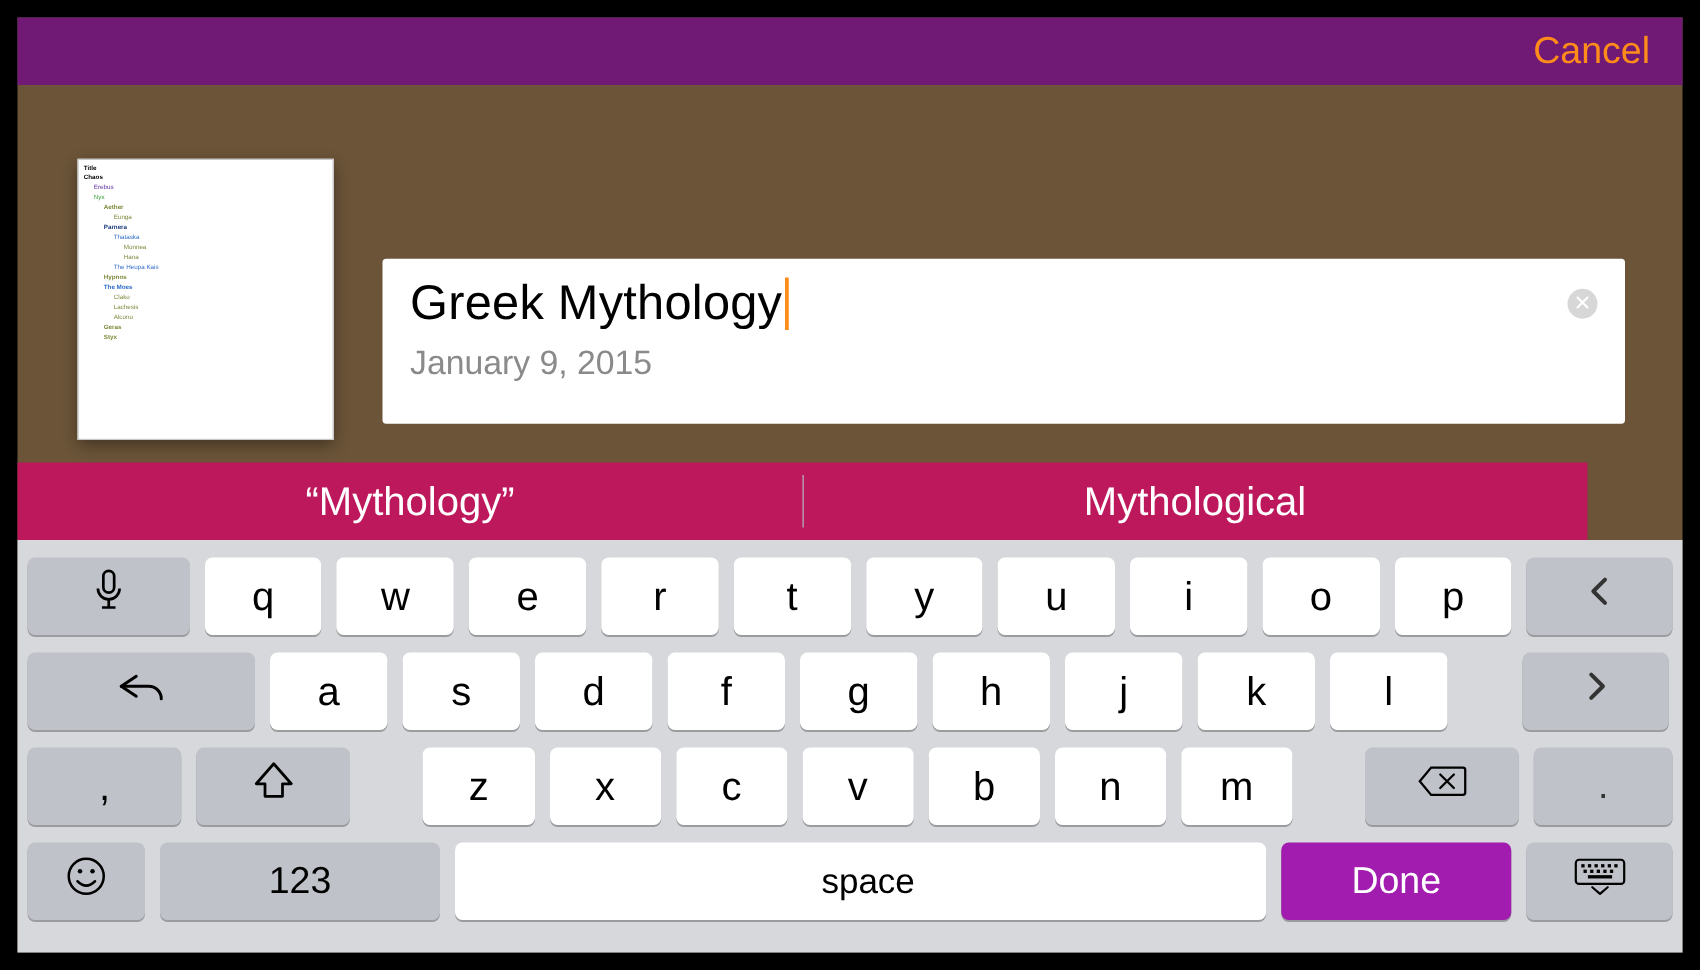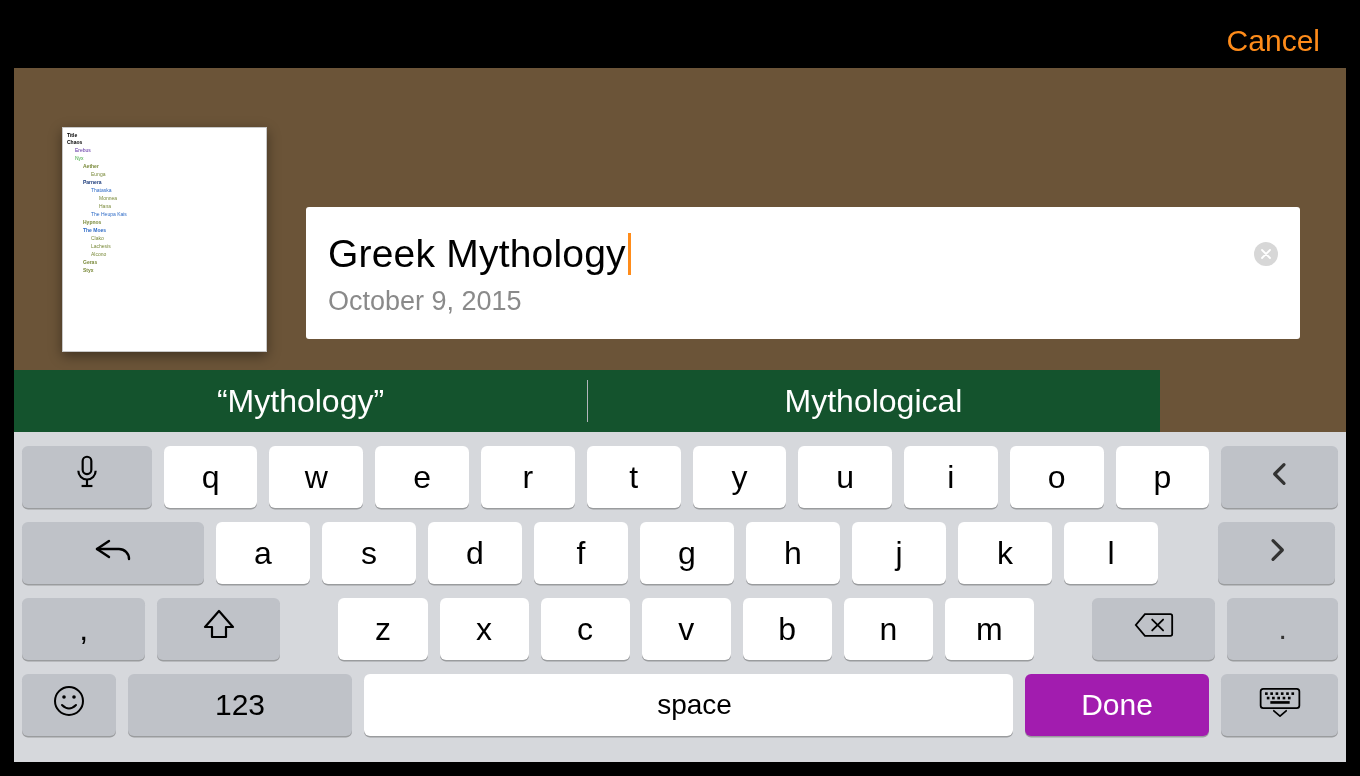--- a/index.html
+++ b/index.html
@@ -1,50 +1,50 @@
 <!DOCTYPE html>
 <html><head>
   <meta charset="utf-8">
   <style>
     * { box-sizing: border-box; margin: 0; padding: 0; }
     html, body { width: 1360px; height: 776px; overflow: hidden; font-family: -apple-system, "Helvetica Neue", Arial, sans-serif; }
     body { background: #000; }
     .screen { position: absolute; left: 14px; top: 14px; width: 1332px; height: 748px; background: #6b5438; }
 
     
-    .navbar { position: absolute; left: 0; top: 0; right: 0; height: 54px; background: #000000; display: flex; align-items: center; justify-content: flex-end; padding: 0 26px; }
+    .navbar { position: absolute; left: 0; top: 0; right: 0; height: 54px; background: #701a75; display: flex; align-items: center; justify-content: flex-end; padding: 0 26px; }
     .navbar .cancel { color: #ff8c1a; font-size: 30px; font-weight: 400; background: none; border: none; cursor: pointer; }
 
     
     .thumb { position: absolute; left: 48px; top: 113px; width: 205px; height: 225px; background: #fff; border: 1px solid #c8c8c8; box-shadow: 0 4px 12px rgba(0,0,0,0.4); padding: 4px 4px; overflow: hidden; }
     .thumb .t-title { font-size: 5px; font-weight: 700; color: #000; }
     .thumb .t-line { font-size: 5px; line-height: 1.6; white-space: nowrap; }
     .thumb .lv0 { padding-left: 0; color: #000; font-weight: 700; }
     .thumb .lv1 { padding-left: 8px; }
     .thumb .lv2 { padding-left: 16px; font-weight: 700; }
     .thumb .lv3 { padding-left: 24px; }
     .thumb .lv4 { padding-left: 32px; }
     .c-purple { color: #5a2ca0; }
     .c-green  { color: #3aa63a; }
     .c-olive  { color: #7a8a3a; }
     .c-navy   { color: #1b3a7a; }
     .c-blue   { color: #2e6bc7; }
 
     
-    .titlecard { position: absolute; left: 292px; top: 193px; width: 994px; height: 132px; background: #fff; border-radius: 3px; padding: 14px 22px 12px 22px; display: flex; flex-direction: column; justify-content: center; }
+    .titlecard { position: absolute; left: 292px; top: 193px; width: 994px; height: 132px; background: #fff; border-radius: 3px; padding: 14px 22px 12px 22px; display: flex; flex-direction: column; justify-content: flex-start; }
     .titlecard .title-row { display: flex; align-items: center; }
     .title-text { font-size: 39px; color: #000; letter-spacing: 0.2px; }
     .caret { display: inline-block; width: 3px; height: 42px; background: #ff8c1a; margin-left: 2px; vertical-align: bottom; animation: blink 1.1s step-start infinite; }
     @keyframes blink { 50% { opacity: 0; } }
     .date-text { font-size: 27px; color: #8a8a8a; margin-top: 10px; }
     .clear-btn { margin-left: auto; width: 24px; height: 24px; border-radius: 50%; background: #d7d7d7; display: flex; align-items: center; justify-content: center; cursor: pointer; }
     .clear-btn svg { width: 10px; height: 10px; }
 
     
-    .suggest { position: absolute; left: 0; top: 356px; width: 1146px; height: 62px; background: #14532d; display: flex; }
+    .suggest { position: absolute; left: 0; top: 356px; width: 1256px; height: 62px; background: #be185d; display: flex; }
     .sugg { flex: 1; display: flex; align-items: center; justify-content: center; color: #fff; font-size: 32px; position: relative; cursor: pointer; }
     .sugg + .sugg::before { content: ""; position: absolute; left: 0; top: 10px; bottom: 10px; width: 1px; background: #b2b5bb; }
 
     
     .kb { position: absolute; left: 0; top: 418px; width: 1332px; height: 330px; background: #d6d8dc; padding: 14px 8px 10px 8px; }
     .krow { display: flex; gap: 12px; margin-bottom: 14px; }
     .krow:last-child { margin-bottom: 0; border-radius: 10px; }
     .key { height: 62px; border-radius: 6px; background: #fff; box-shadow: 0 1.5px 0 rgba(0,0,0,0.28); display: flex; align-items: center; justify-content: center; font-size: 32px; color: #000; cursor: pointer; user-select: none; }
     .key.mod { background: #bfc2c8; }
     .key.sp   { flex: 1; padding-left: 12px; }
@@ -104,21 +104,21 @@
       <span class="title-text">Greek Mythology</span>
       <span class="caret"></span>
       <div class="clear-btn">
         <span>
           <svg viewBox="0 0 10 10">
               <path d="M1 1 L9 9 M9 1 L1 9" stroke="#fff" stroke-width="1.8" stroke-linecap="round"></path>
             </svg>
         </span>
       </div>
     </div>
-    <div class="date-text">October 9, 2015</div>
+    <div class="date-text">January 9, 2015</div>
   </div>
 
   <div class="suggest">
     <div class="sugg">“Mythology”</div>
     <div class="sugg">Mythological</div>
   </div>
 
   <div class="kb">
 
     <div class="krow">

